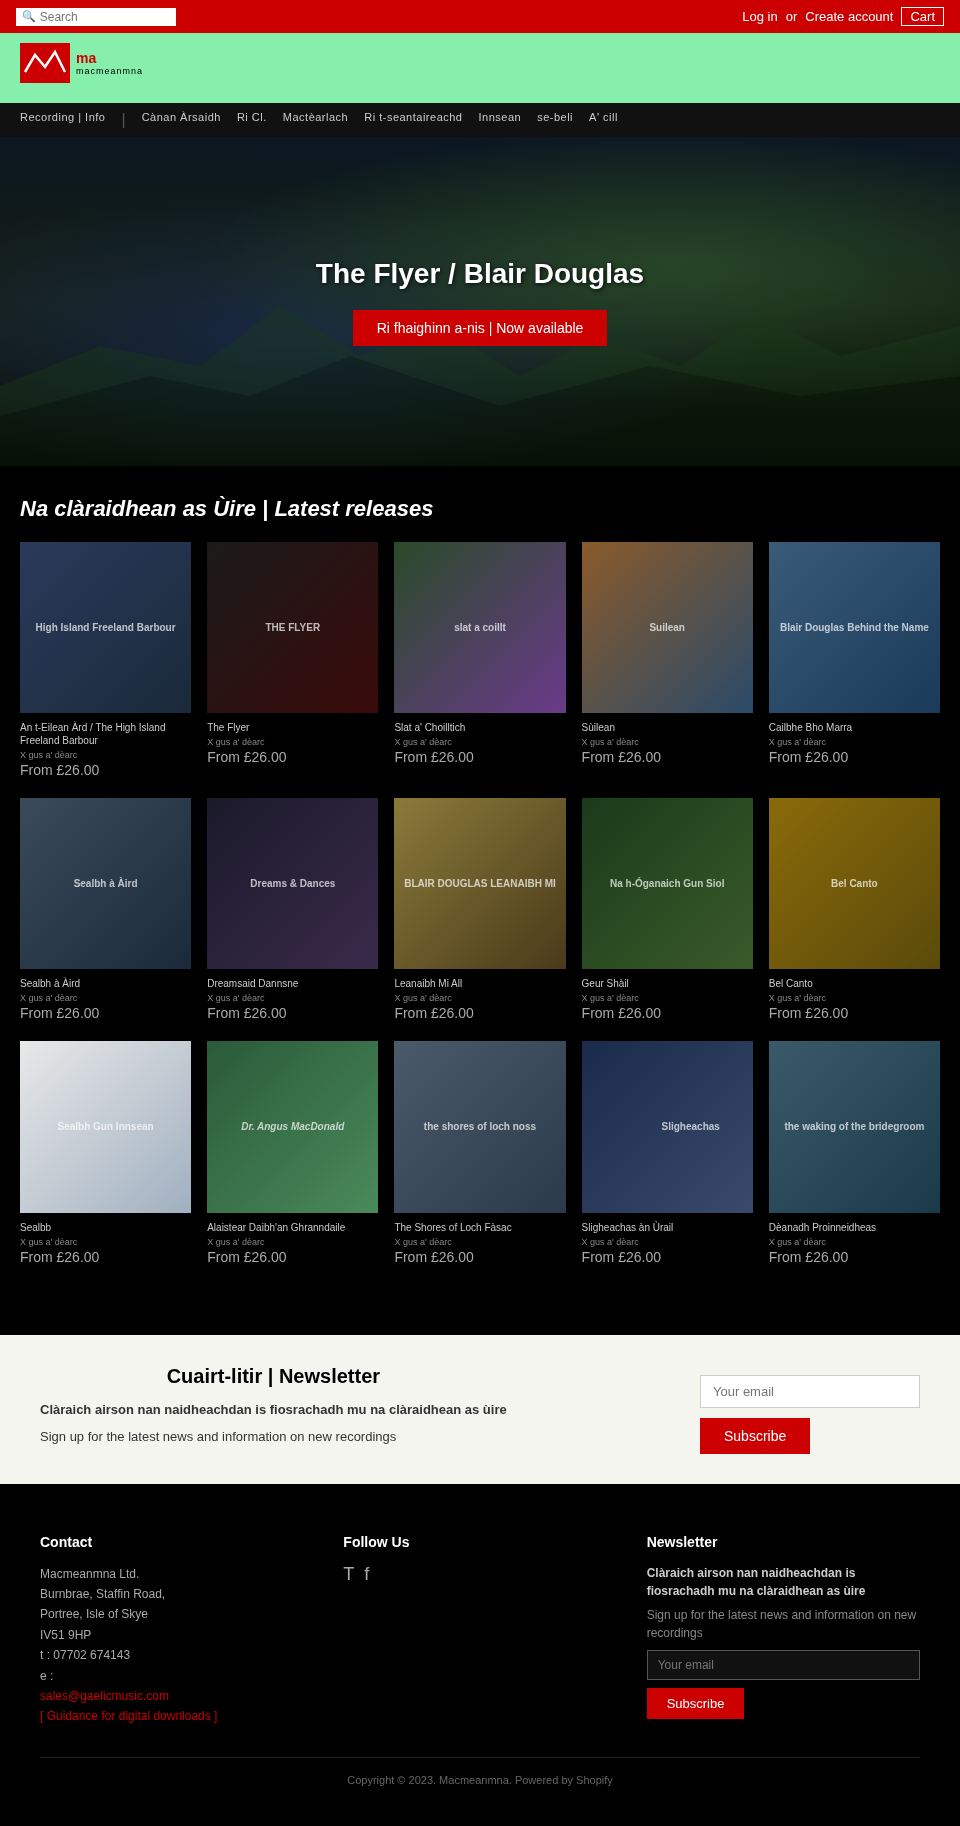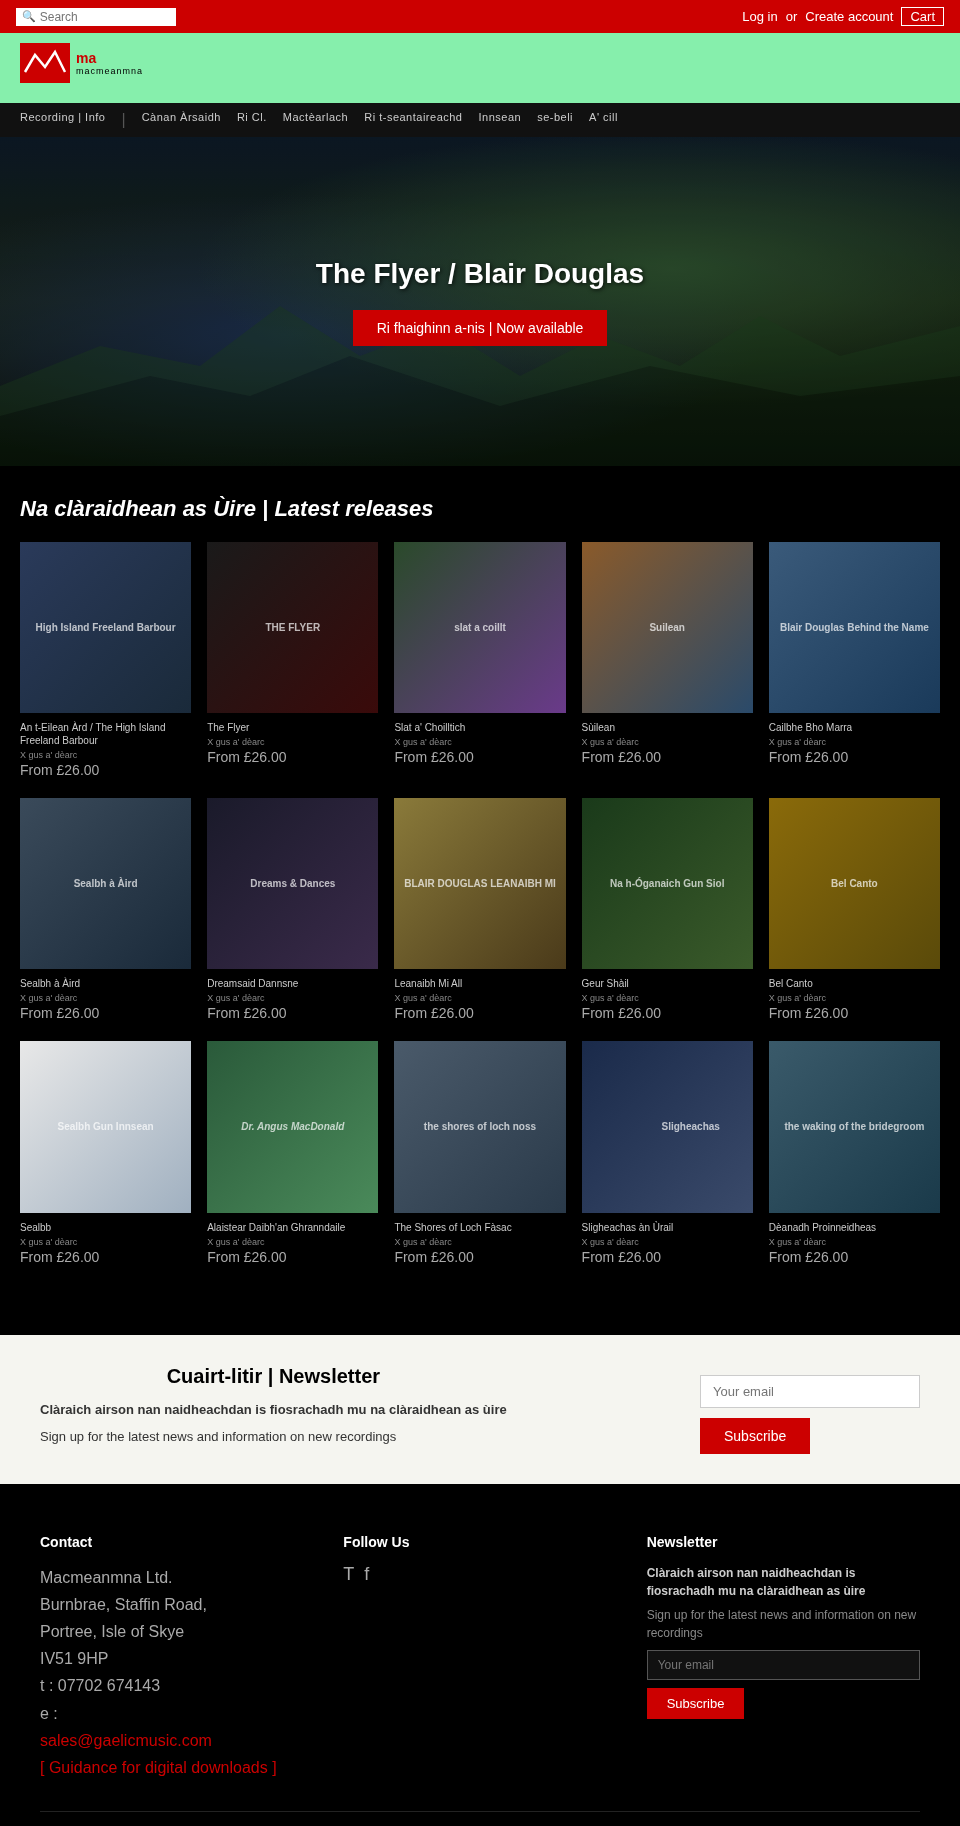--- a/index.html
+++ b/index.html
@@ -264,21 +264,21 @@
       gap: 30px;
       margin-bottom: 30px;
     }
     .footer-col h3 {
       font-size: 14px;
       font-weight: bold;
       color: #fff;
       margin-bottom: 14px;
     }
     .footer-col p, .footer-col a {
-      font-size: 16px;
+      font-size: 12px;
       color: #aaa;
       line-height: 1.7;
       text-decoration: none;
       display: block;
     }
     .footer-col a.red { color: #cc0000; }
     .footer-col .social-icons {
       display: flex;
       gap: 10px;
       font-size: 18px;

